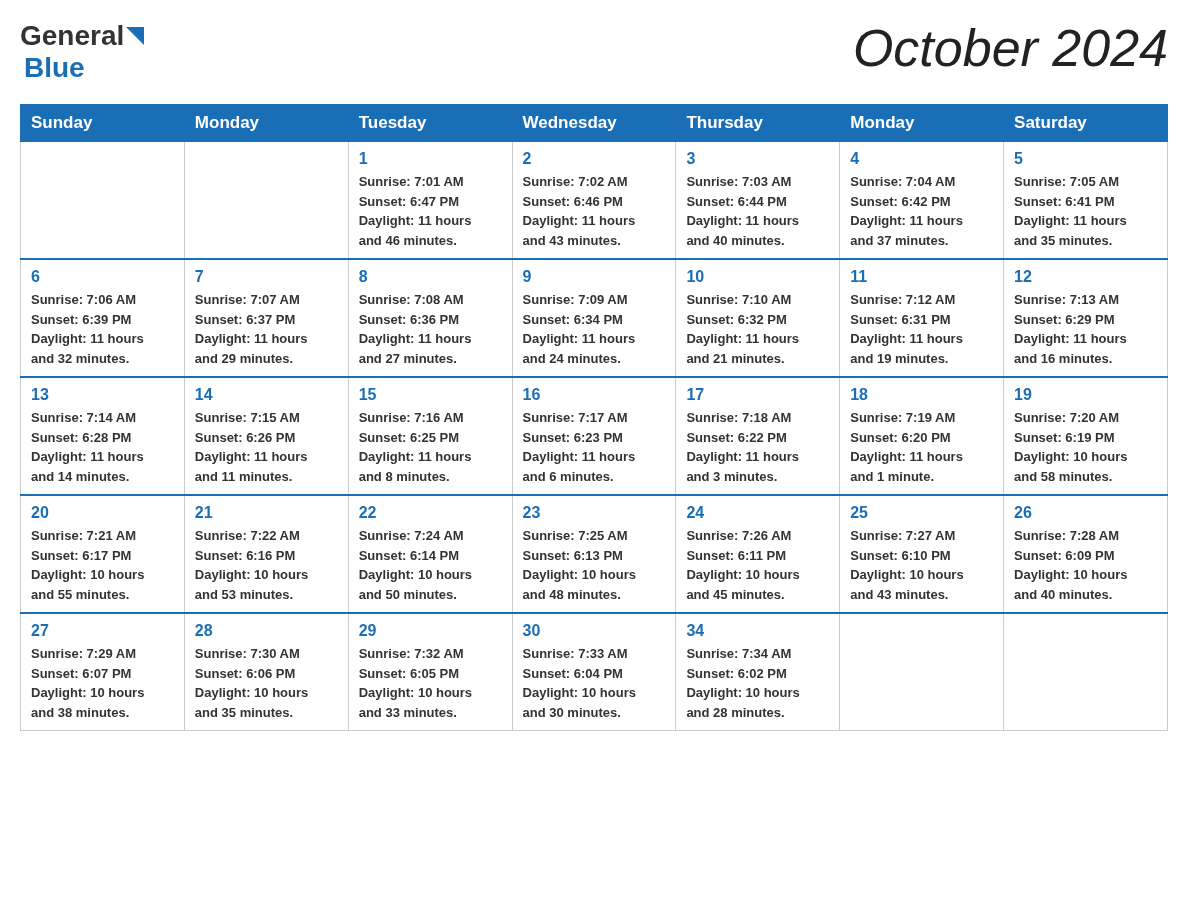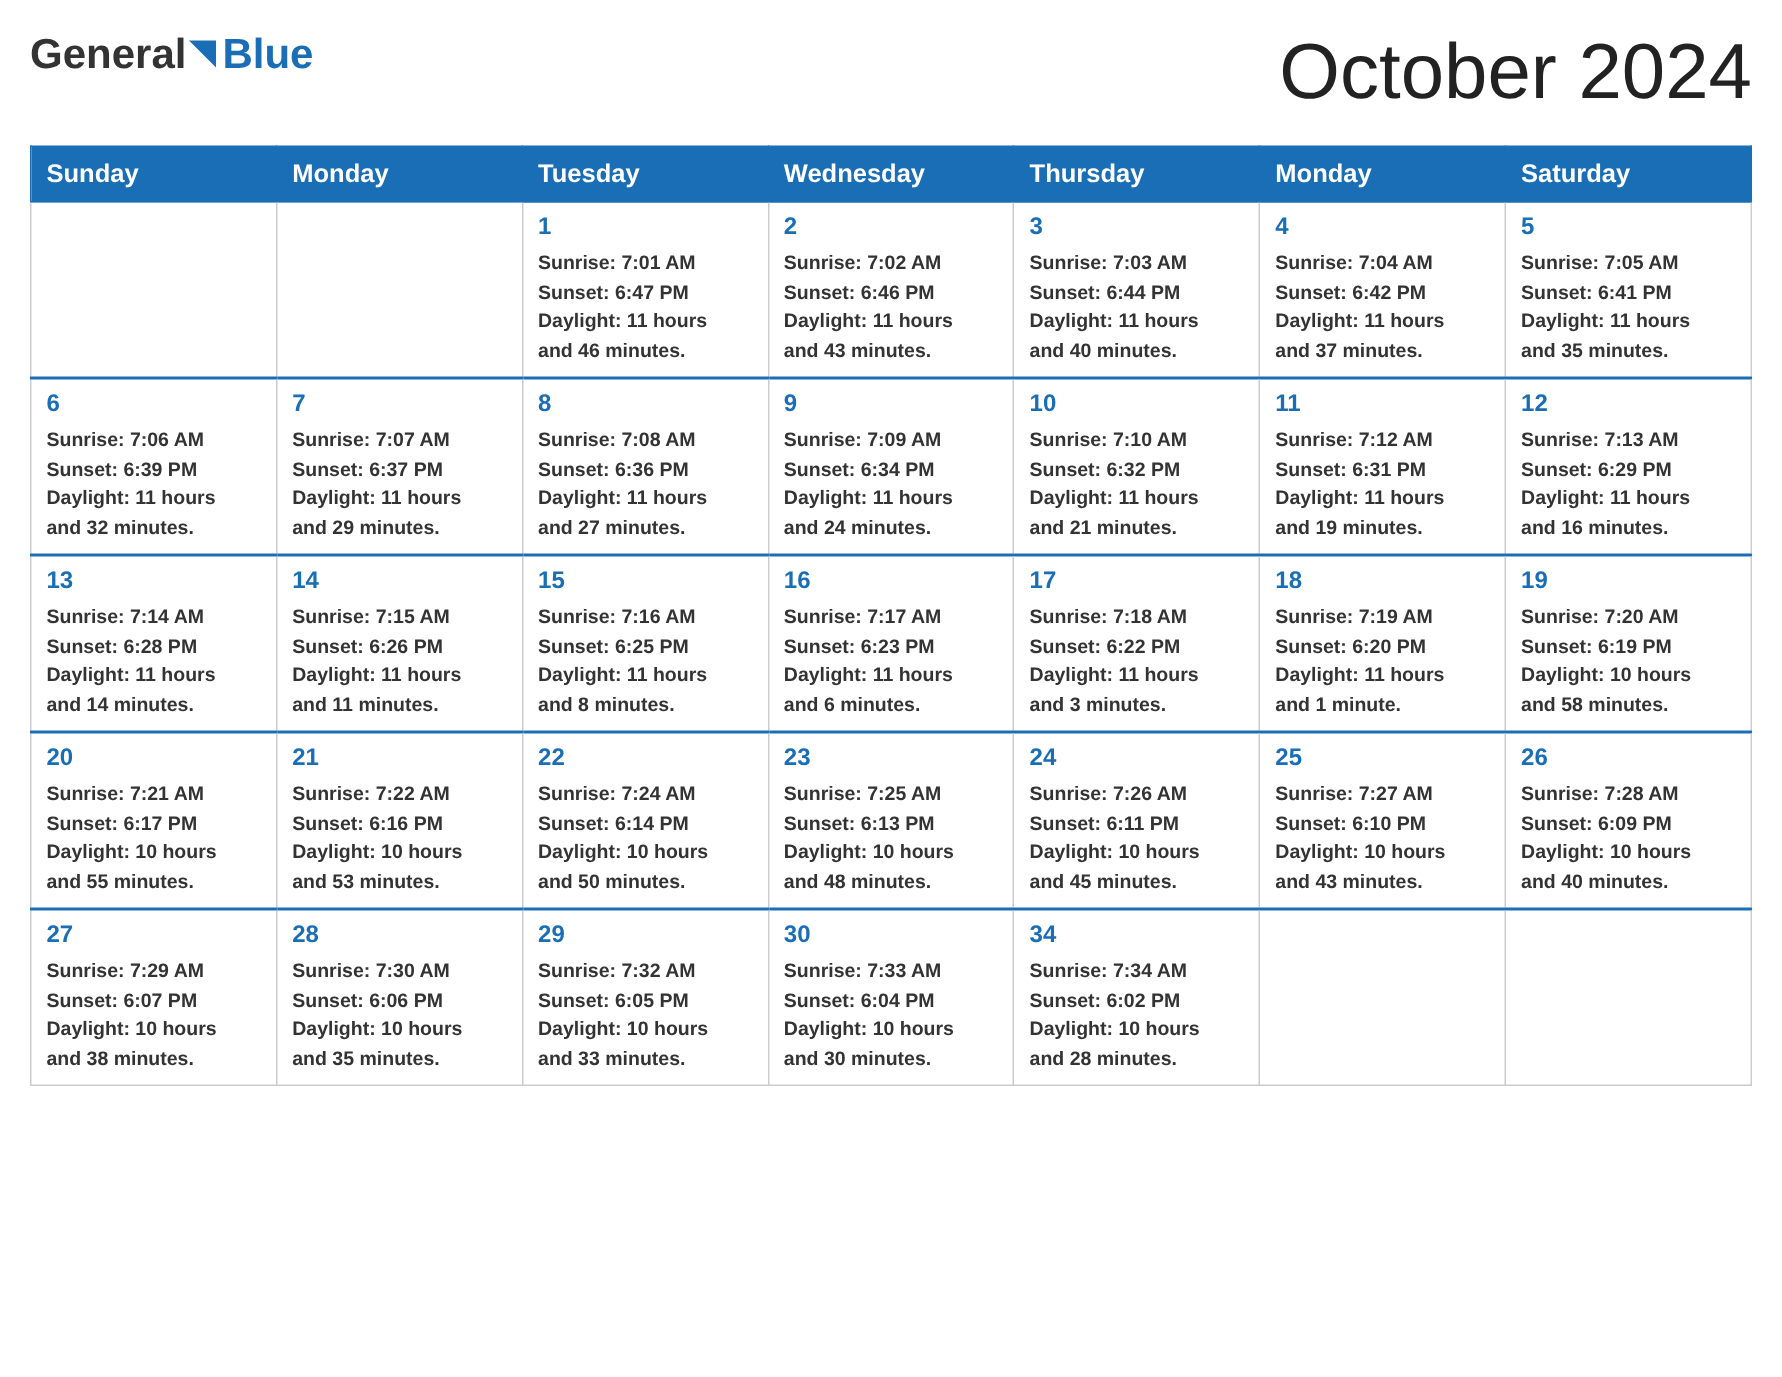--- a/index.html
+++ b/index.html
@@ -11,21 +11,21 @@
       min-height: 918px;
     }
     .header {
       display: flex;
       justify-content: space-between;
       align-items: flex-start;
       margin-bottom: 20px;
     }
     .logo {
       display: flex;
-      flex-direction: row;
+      flex-direction: column;
       align-items: flex-start;
       text-align: center;
     }
     .logo-triangle {
       width: 0;
       height: 0;
       border-left: 18px solid transparent;
       border-right: 0px solid transparent;
       border-top: 18px solid #1a6eb5;
       display: inline-block;
@@ -43,20 +43,21 @@
       color: #1a6eb5;
       margin-left: 4px;
       margin-top: 44px;
     }
     .logo-row {
       display: flex;
       align-items: center;
     }
     .title-section {
       text-align: right;
+      font-style: italic;
     }
     .month-title {
       font-size: 52px;
       font-weight: normal;
       color: #222;
       line-height: 1.1;
     }
     .location {
       font-size: 22px;
       color: #333;

